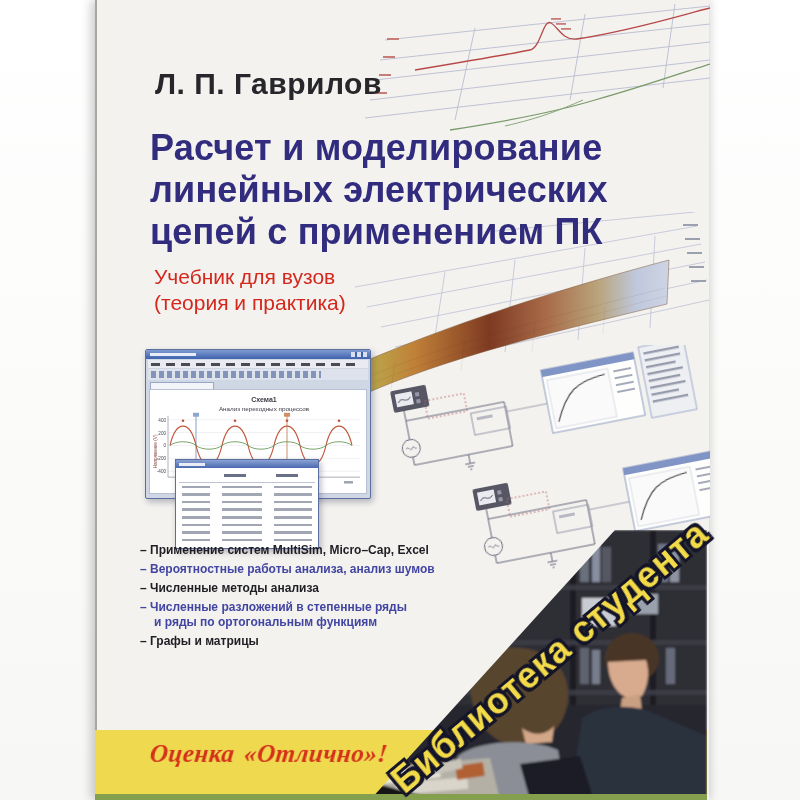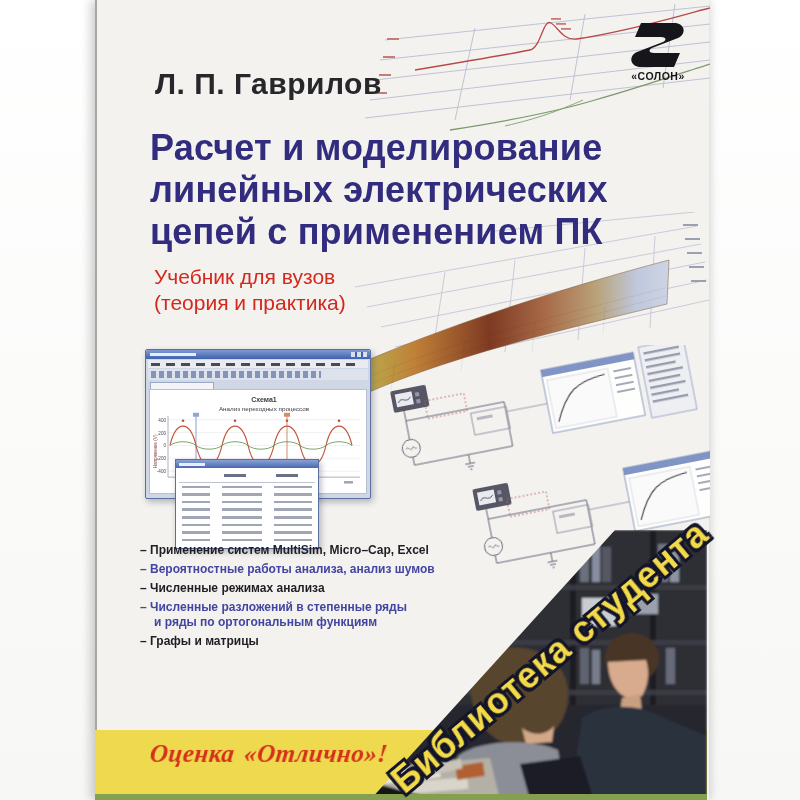--- a/index.html
+++ b/index.html
@@ -189,26 +189,20 @@
           </g>
       </g>
     </defs>
     <g transform="rotate(-11 160 110)" opacity="0.88">
       <use href="#circ"></use>
       <use href="#circ" transform="translate(62,112)"></use>
     </g>
   </svg>
 
   <div class="author">Л. П. Гаврилов</div>
-  <div class="logo">
-    <svg width="60" height="46" viewBox="0 0 60 46">
-      <path d="M46,1 C57,1 59,12 50,16 L24,26 C20,28 21,31 26,31 L52,31 L46,45 L13,45 C2,45 0,34 9,30 L35,20 C39,18 38,15 33,15 L7,15 L13,1 Z" fill="#16161a"></path>
-    </svg>
-    <div class="logo-label">«СОЛОН»</div>
-  </div>
 
   <div class="title">Расчет и моделирование
 линейных электрических
 цепей с применением ПК</div>
   <div class="subtitle">Учебник для вузов
 (теория и практика)</div>
 
   <div class="grapher">
     <div class="g-titlebar">
       <span class="g-titledash"></span>
@@ -272,21 +266,21 @@
     </div>
     <div class="t-rule"></div>
     <div class="t-col t-c1"></div>
     <div class="t-col t-c2"></div>
     <div class="t-col t-c3"></div>
   </div>
 
   <div class="features">
     <div class="feature-item">– Применение систем MultiSim, Micro–Cap, Excel</div>
     <div class="feature-item">– Вероятностные работы анализа, анализ шумов</div>
-    <div class="feature-item">– Численные режимах анализа</div>
+    <div class="feature-item">– Численные методы анализа</div>
     <div class="feature-item">– Численные разложений в степенные ряды
 и ряды по ортогональным функциям</div>
     <div class="feature-item">– Графы и матрицы</div>
   </div>
 
   <div class="yellow-band"></div>
 
   <div class="photo">
     <svg viewBox="0 0 337 270">
       <defs>

